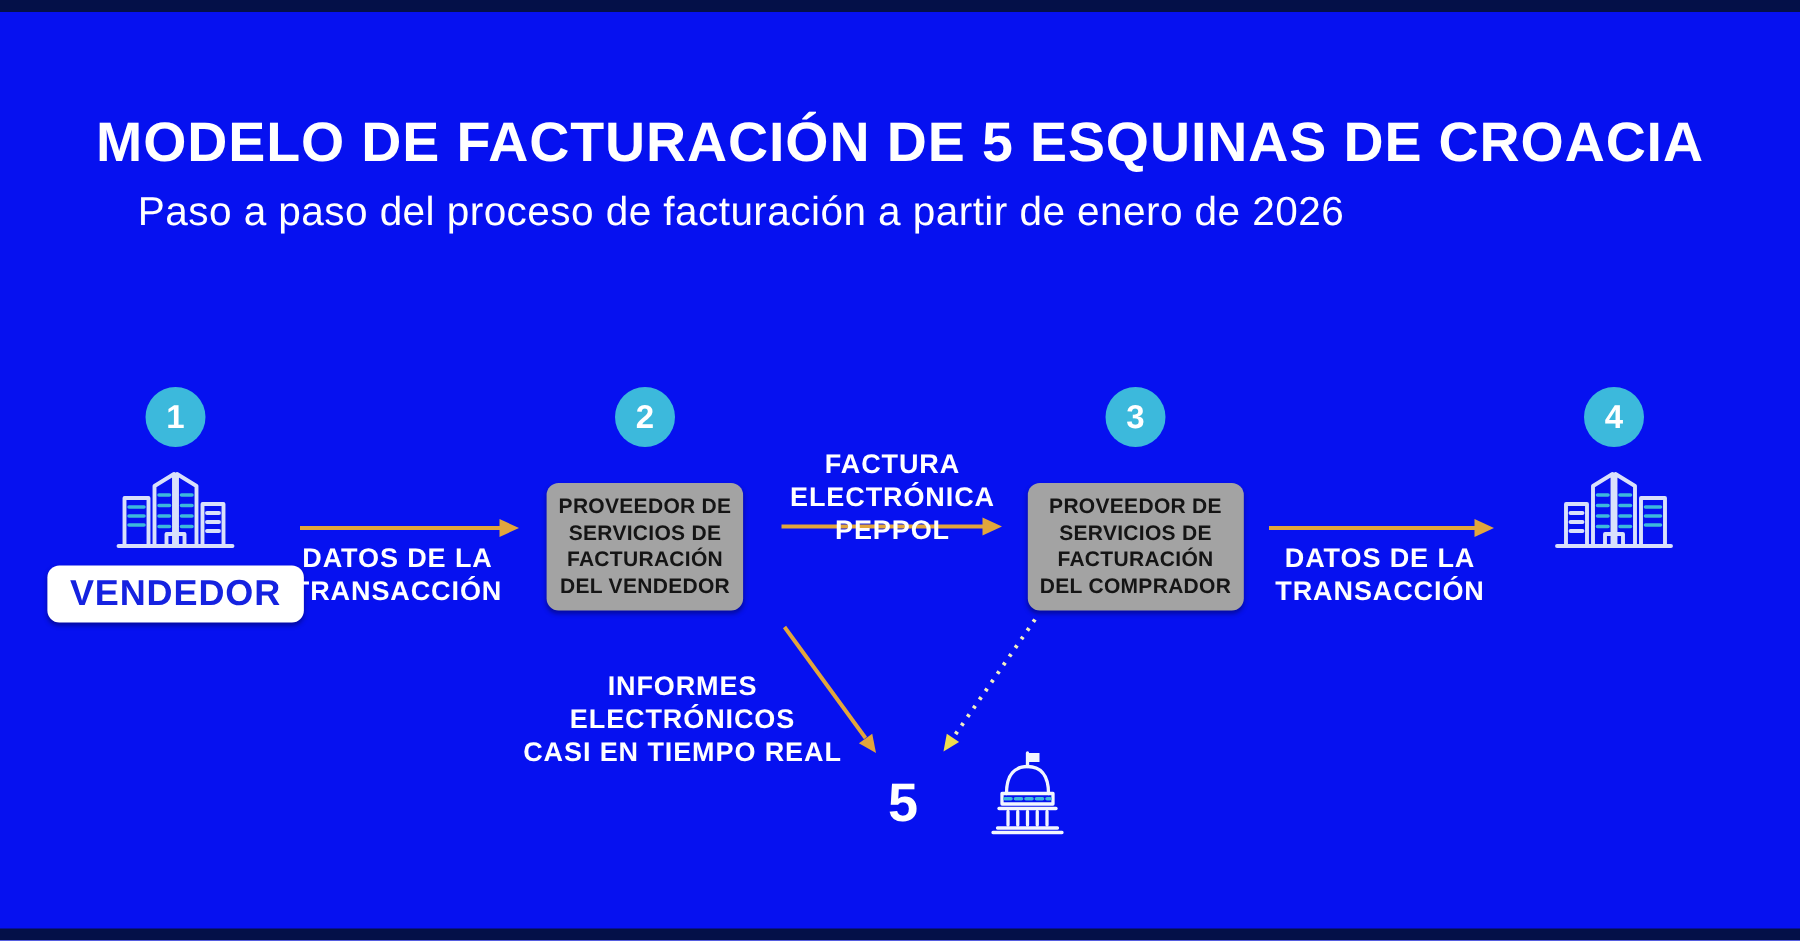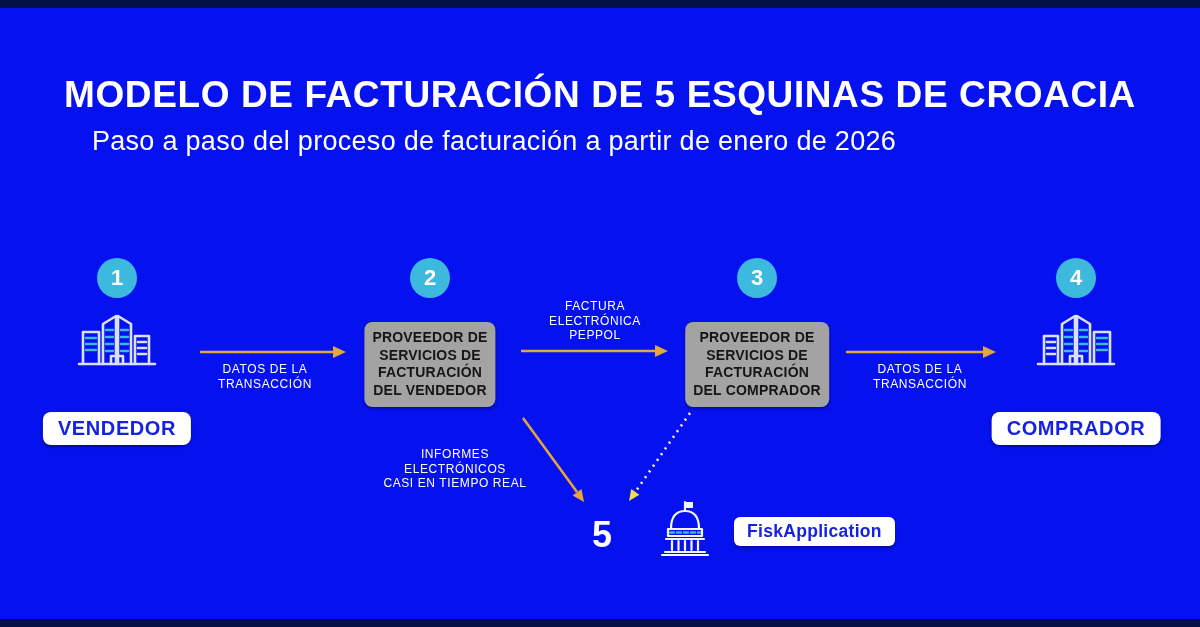--- a/index.html
+++ b/index.html
@@ -13,28 +13,28 @@
   .edge-bar{position:absolute;left:0;width:1200px;height:8px;background:var(--bar);}
   .edge-bar.top{top:0;} .edge-bar.bottom{bottom:0;}
   .title{position:absolute;top:74px;left:0;width:1200px;text-align:center;color:#fff;
          font-size:37px;font-weight:800;letter-spacing:.6px;}
   .subtitle{position:absolute;top:126px;left:0;width:988px;text-align:center;color:#fff;
          font-size:27px;font-weight:400;letter-spacing:.3px;}
   .step-circle{position:absolute;top:258px;width:40px;height:40px;border-radius:50%;
          background:var(--cyan);color:#fff;font-size:22px;font-weight:700;
          display:flex;align-items:center;justify-content:center;}
   .party-label{position:absolute;top:377px;transform:translateX(-50%);background:#fff;
-         color:var(--blue);font-size:20px;font-weight:800;letter-spacing:.6px;
-         padding:5px 15px;border-radius:8px;box-shadow:0 2px 3px rgba(0,0,30,.35);margin-top:35px;}
+         color:var(--blue);font-size:24px;font-weight:800;letter-spacing:.6px;
+         padding:5px 15px;border-radius:8px;box-shadow:0 2px 3px rgba(0,0,30,.35);}
   .provider-box{position:absolute;top:322px;transform:translateX(-50%);background:#a3a3a3;
          color:var(--dark);font-size:14px;font-weight:800;letter-spacing:.2px;
          line-height:1.26;text-align:center;padding:7px 8px;border-radius:8px;
          white-space:pre-line;box-shadow:0 2px 3px rgba(0,0,30,.35);}
-  .flow-label{position:absolute;transform:translateX(-50%);color:#fff;font-size:12px;
-         font-weight:400;letter-spacing:.6px;line-height:1.22;text-align:center;
+  .flow-label{position:absolute;transform:translateX(-50%);color:#fff;font-size:18px;
+         font-weight:700;letter-spacing:.6px;line-height:1.22;text-align:center;
          white-space:pre-line;text-transform:uppercase;}
   .five-number{position:absolute;left:602px;top:514px;transform:translateX(-50%);
          color:#fff;font-size:36px;font-weight:700;}
   .fisk-label{position:absolute;left:734px;top:517px;background:#fff;color:var(--blue);
          font-size:17.5px;font-weight:800;letter-spacing:.3px;padding:4px 13px;
          border-radius:6px;box-shadow:0 2px 3px rgba(0,0,30,.35);}
   .abs{position:absolute;}
   .arrows{position:absolute;left:0;top:0;}
   .arrow-line{stroke:var(--yellow);stroke-width:2.6;fill:none;}
   .arrow-head{fill:var(--yellow);stroke:none;}
@@ -81,21 +81,20 @@
       <path class="icon-cyan" d="M11,32 H21 M11,38 H21 M11,44 H21"></path>
       <path class="icon-stroke" d="M28,58 V18 L41,10 V58 M43,58 V10 L56,18 V58"></path>
       <path class="icon-cyan" d="M31,24 H38 M31,31 H38 M31,38 H38 M31,45 H38 M46,24 H53 M46,31 H53 M46,38 H53 M46,45 H53"></path>
       <path class="icon-stroke" d="M60,58 V30 H74 V58"></path>
       <path class="icon-stroke" d="M63,36 H71 M63,42 H71 M63,48 H71"></path>
       <path class="icon-stroke" d="M36,58 V50 H48 V58"></path>
     </svg>
   </span>
 
   <div class="party-label" style="left:117px;">VENDEDOR</div>
-  <div class="party-label" style="left:1076px;">COMPRADOR</div>
 
   <div class="provider-box" style="left:430px;">PROVEEDOR DE
 SERVICIOS DE
 FACTURACIÓN
 DEL VENDEDOR</div>
   <div class="provider-box" style="left:757px;">PROVEEDOR DE
 SERVICIOS DE
 FACTURACIÓN
 DEL COMPRADOR</div>
 
@@ -135,15 +134,14 @@
       <polygon points="30,3 38,3 38,9 30,9" fill="#F2F6FF"></polygon>
       <path class="icon-white" d="M16,30 C16,17 22,12 30,12 C38,12 44,17 44,30"></path>
       <rect class="icon-white" x="13" y="30" width="34" height="7"></rect>
       <path class="icon-cyan" d="M15,33.5 H45" stroke-dasharray="4 3"></path>
       <path class="icon-white" d="M11,40 H49"></path>
       <path class="icon-white" d="M17,42 V51 M23.5,42 V51 M30,42 V51 M36.5,42 V51 M43,42 V51"></path>
       <path class="icon-white" d="M10,53 H50 M7,56 H53"></path>
     </svg>
   </span>
 
-  <div class="fisk-label">FiskApplication</div>
 
 </div>
 
 </body></html>

